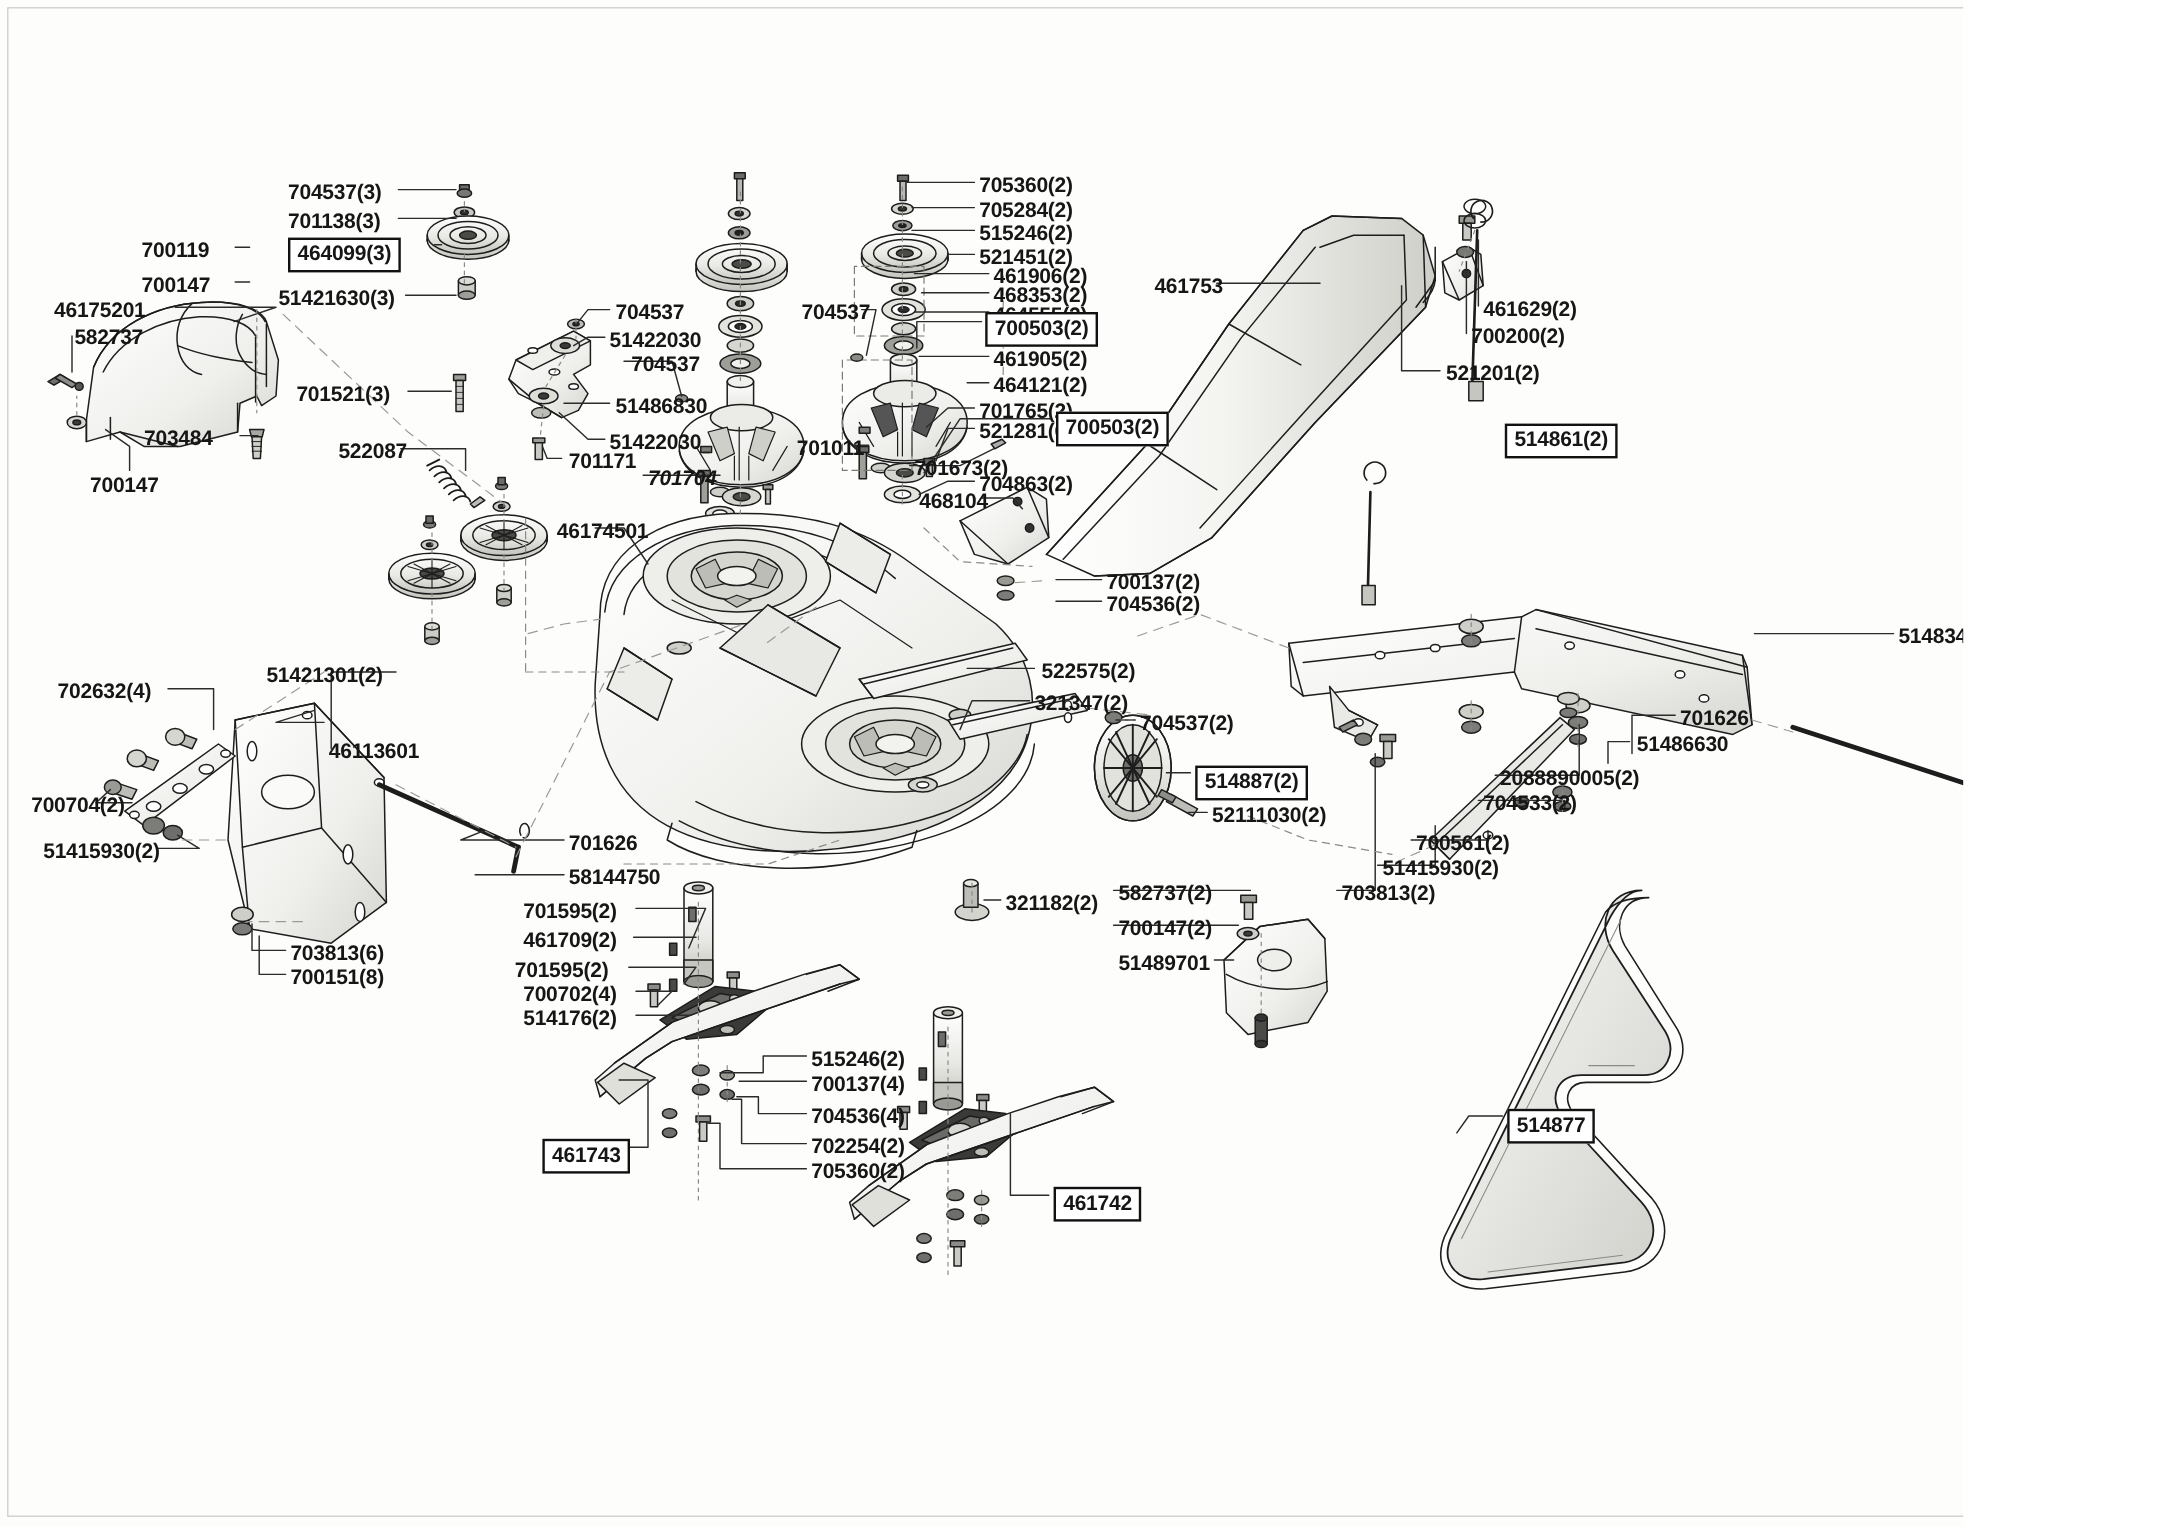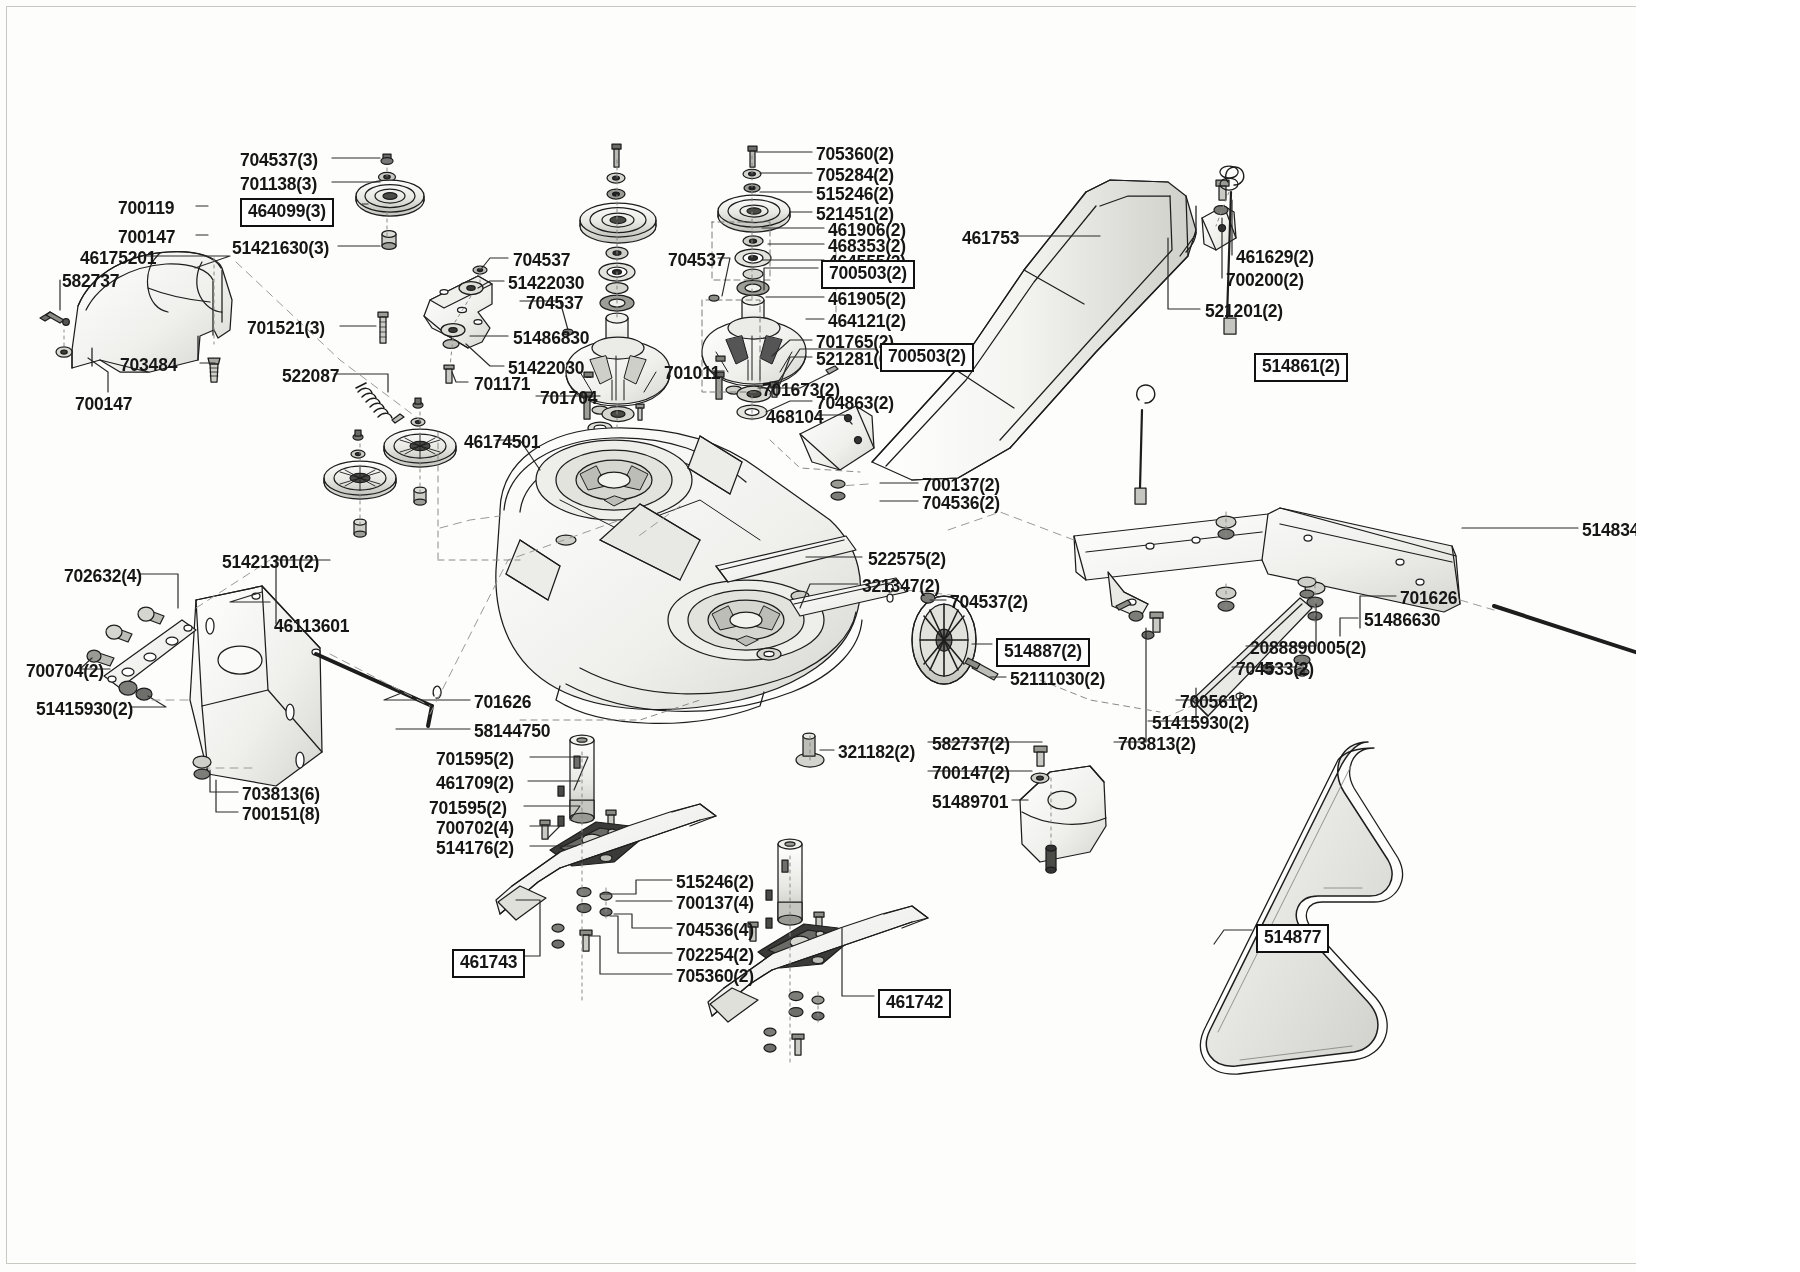--- a/index.html
+++ b/index.html
@@ -814,33 +814,33 @@
     </g>
   </svg>
 
   <div id="labels">
       <div class="lbl" style="left: 240px; top: 152px;">704537(3)</div>
       <div class="lbl" style="left: 240px; top: 176px;">701138(3)</div>
       <div class="lbl" style="left: 118px; top: 200px;">700119</div>
       <div class="lbl boxed" style="left: 240px; top: 198px;">464099(3)</div>
       <div class="lbl" style="left: 118px; top: 229px;">700147</div>
       <div class="lbl" style="left: 232px; top: 240px;">51421630(3)</div>
-      <div class="lbl" style="left: 45px; top: 250px; margin-left: 35px;">46175201</div>
+      <div class="lbl" style="left: 45px; top: 250px;">46175201</div>
       <div class="lbl" style="left: 62px; top: 273px;">582737</div>
       <div class="lbl" style="left: 247px; top: 320px;">701521(3)</div>
       <div class="lbl" style="left: 120px; top: 357px;">703484</div>
       <div class="lbl" style="left: 75px; top: 396px;">700147</div>
       <div class="lbl" style="left: 262px; top: 368px; margin-left: 20px;">522087</div>
       <div class="lbl" style="left: 513px; top: 252px;">704537</div>
       <div class="lbl" style="left: 508px; top: 275px;">51422030</div>
       <div class="lbl" style="left: 526px; top: 295px;">704537</div>
       <div class="lbl" style="left: 513px; top: 330px;">51486830</div>
       <div class="lbl" style="left: 508px; top: 360px;">51422030</div>
       <div class="lbl" style="left: 474px; top: 376px;">701171</div>
-      <div class="lbl" style="left: 540px; top: 390px;">701704</div>
+      <div class="lbl" style="left: 540px; top: 390px; font-style: italic;">701704</div>
       <div class="lbl" style="left: 464px; top: 434px;">46174501</div>
       <div class="lbl" style="left: 668px; top: 252px;">704537</div>
       <div class="lbl" style="left: 664px; top: 365px;">701011</div>
       <div class="lbl" style="left: 762px; top: 382px;">701673(2)</div>
       <div class="lbl" style="left: 766px; top: 409px;">468104</div>
       <div class="lbl" style="left: 816px; top: 146px;">705360(2)</div>
       <div class="lbl" style="left: 816px; top: 167px;">705284(2)</div>
       <div class="lbl" style="left: 816px; top: 186px;">515246(2)</div>
       <div class="lbl" style="left: 816px; top: 206px;">521451(2)</div>
       <div class="lbl" style="left: 828px; top: 222px;">461906(2)</div>
@@ -867,21 +867,21 @@
       <div class="lbl boxed" style="left: 996px; top: 638px;">514887(2)</div>
       <div class="lbl" style="left: 1010px; top: 671px;">52111030(2)</div>
       <div class="lbl" style="left: 1400px; top: 590px;">701626</div>
       <div class="lbl" style="left: 1364px; top: 612px;">51486630</div>
       <div class="lbl" style="left: 1250px; top: 640px;">2088890005(2)</div>
       <div class="lbl" style="left: 1236px; top: 661px;">704533(2)</div>
       <div class="lbl" style="left: 1180px; top: 694px;">700561(2)</div>
       <div class="lbl" style="left: 1152px; top: 715px;">51415930(2)</div>
       <div class="lbl" style="left: 1118px; top: 736px;">703813(2)</div>
       <div class="lbl" style="left: 222px; top: 554px;">51421301(2)</div>
-      <div class="lbl" style="left: 64px; top: 568px;">702632(4)</div>
+      <div class="lbl" style="left: 48px; top: 568px;">702632(4)</div>
       <div class="lbl" style="left: 274px; top: 596px; margin-top: 22px;">46113601</div>
       <div class="lbl" style="left: 26px; top: 663px;">700704(2)</div>
       <div class="lbl" style="left: 36px; top: 701px;">51415930(2)</div>
       <div class="lbl" style="left: 242px; top: 786px;">703813(6)</div>
       <div class="lbl" style="left: 242px; top: 806px;">700151(8)</div>
       <div class="lbl" style="left: 474px; top: 694px;">701626</div>
       <div class="lbl" style="left: 474px; top: 723px;">58144750</div>
       <div class="lbl" style="left: 436px; top: 751px;">701595(2)</div>
       <div class="lbl" style="left: 436px; top: 775px;">461709(2)</div>
       <div class="lbl" style="left: 429px; top: 800px;">701595(2)</div>

